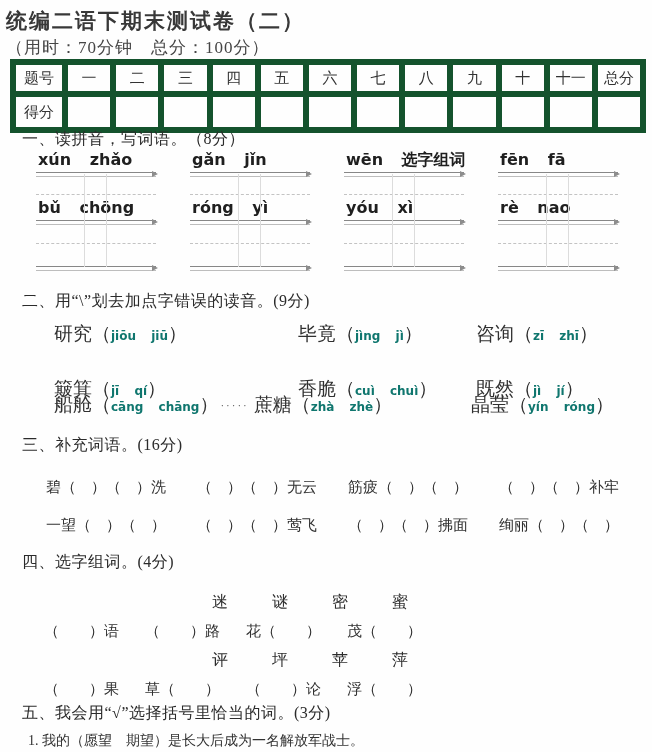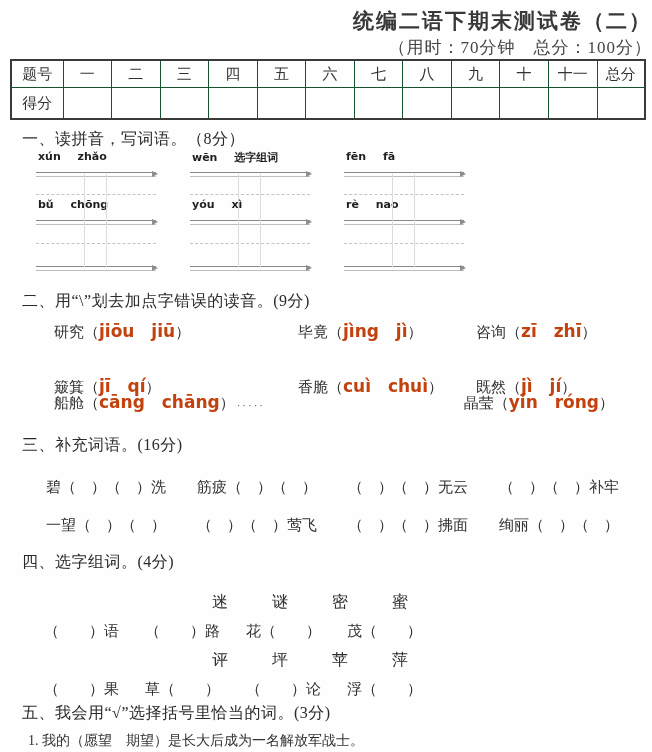--- a/index.html
+++ b/index.html
@@ -1,56 +1,56 @@
 <!DOCTYPE html>
 <html><head>
 <meta charset="utf-8">
 <style>
   html,body{margin:0;padding:0;background:#ffffff;}
   .page{
     position:relative;width:652px;height:752px;background:#fefefe;overflow:hidden;
     font-family:"Liberation Serif","DejaVu Serif",serif;color:#2e2e2e;
   }
   .abs{position:absolute;}
-  .center{left:6px;right:0;text-align:right;}
+  .center{left:6px;right:0;text-align:left;}
   .title{top:7px;font-size:21px;font-weight:600;letter-spacing:2px;color:#383838;}
   .subtitle{top:36px;font-size:17px;letter-spacing:1px;color:#454545;}
 
   
   table.score{position:absolute;top:59px;left:10px;width:636px;border-collapse:collapse;
     border:2px solid #3a3a3a;table-layout:fixed;}
-  table.score td{border:1px solid #14532d;text-align:center;font-size:15px;color:#333;padding:0;}
+  table.score td{border:6px solid #14532d;text-align:center;font-size:15px;color:#333;padding:0;}
   table.score tr.r1 td{height:26px;}
   table.score tr.r2 td{height:30px;}
   td.hd{font-size:15px;color:#2b2b2b;}
 
   .heading{left:10px;font-size:16px;color:#2b2b2b;letter-spacing:.5px;white-space:pre;margin-left:12px;}
 
   
   .grid-row{top:152px;left:36px;display:flex;gap:34px;}
   .wcol{position:relative;width:120px;height:118px;}
-  .py{font-family:"DejaVu Sans","Liberation Sans",sans-serif;font-weight:bold;font-size:11px;
+  .py{font-family:"DejaVu Sans","Liberation Sans",sans-serif;font-weight:bold;font-size:16px;
       color:#1f1f1f;word-spacing:13px;white-space:pre;}
   .py-top{position:absolute;top:-2px;left:2px;}
   .py-bot{position:absolute;top:46px;left:2px;}
   .gl{position:absolute;left:0;right:0;}
   .gl.solid{height:3px;border-top:1.5px solid #878787;border-bottom:1px solid #bdbdbd;}
   .gl.solid::after{content:"";position:absolute;right:-2px;top:-2px;
       border-left:6px solid #8d8d8d;border-top:3px solid transparent;border-bottom:3px solid transparent;}
   .gl.dash{border-top:1px dashed #c3c3c3;}
   .t20{top:20px;} .t42{top:42px;} .t68{top:68px;} .t91{top:91px;} .t114{top:114px;}
   .gv{position:absolute;top:22px;bottom:3px;width:1px;background:#dcdcdc;}
   .v1{left:40%;} .v2{left:58%;}
 
   
   .s2row{display:flex;left:54px;width:560px;white-space:pre;}
   .s2w1{width:244px;} .s2w2{width:178px;}
-  .hz{font-size:15px;color:#303030;}
-  .py2{font-family:"DejaVu Sans","Liberation Sans",sans-serif;font-weight:bold;font-size:17px;
-      color:#c2410c;word-spacing:11px;white-space:pre;}
+  .hz{font-size:19px;color:#303030;}
+  .py2{font-family:"DejaVu Sans","Liberation Sans",sans-serif;font-weight:bold;font-size:12px;
+      color:#0f766e;word-spacing:11px;white-space:pre;}
   .dots{font-size:11px;color:#555;letter-spacing:2px;position:relative;top:7px;margin:0 5px 0 2px;}
   .pushright{margin-left:auto;}
 
   
   .fillrow{display:flex;white-space:pre;font-size:15px;color:#303030;}
   .s3{left:46px;gap:31px;}
   .charrow{display:flex;justify-content:center;gap:44px;left:0;right:0;
       font-size:16px;color:#2c2c2c;transform:translateX(-16px);}
   .s4f{left:44px;gap:26px;font-size:15px;}
 
@@ -122,20 +122,31 @@
       <div class="py py-bot">bǔ chōng</div>
       <div class="gl solid t20"></div>
       <div class="gl dash t42"></div>
       <div class="gl solid t68"></div>
       <div class="gl dash t91"></div>
       <div class="gl solid t114"></div>
       <div class="gv v1"></div>
       <div class="gv v2"></div>
     </div>
 
+    <div class="wcol">
+      <div class="py py-top">gǎn jǐn</div>
+      <div class="py py-bot">róng yì</div>
+      <div class="gl solid t20"></div>
+      <div class="gl dash t42"></div>
+      <div class="gl solid t68"></div>
+      <div class="gl dash t91"></div>
+      <div class="gl solid t114"></div>
+      <div class="gv v1"></div>
+      <div class="gv v2"></div>
+    </div>
 
     <div class="wcol">
       <div class="py py-top">wēn 选字组词</div>
       <div class="py py-bot">yóu xì</div>
       <div class="gl solid t20"></div>
       <div class="gl dash t42"></div>
       <div class="gl solid t68"></div>
       <div class="gl dash t91"></div>
       <div class="gl solid t114"></div>
       <div class="gv v1"></div>
@@ -165,28 +176,29 @@
 
   <div class="abs s2row" style="top:376px">
     <span class="s2w1"><span class="hz">簸箕</span><span class="hz">（</span><span class="py2">jī qí</span><span class="hz">）</span></span>
     <span class="s2w2"><span class="hz">香脆</span><span class="hz">（</span><span class="py2">cuì chuì</span><span class="hz">）</span></span>
     <span><span class="hz">既然</span><span class="hz">（</span><span class="py2">jì jí</span><span class="hz">）</span></span>
   </div>
 
   <div class="abs s2row" style="top:392px">
     <span><span class="hz">船舱</span><span class="hz">（</span><span class="py2">cāng chāng</span><span class="hz">）</span></span>
     <span class="dots">·····</span>
+    <span><span class="hz">蔗糖</span><span class="hz">（</span><span class="py2">zhà zhè</span><span class="hz">）</span></span>
     <span class="pushright"><span class="hz">晶莹</span><span class="hz">（</span><span class="py2">yín róng</span><span class="hz">）</span></span>
   </div>
 
   <div class="abs heading" style="top:435px">三、补充词语。(16分)</div>
   <div class="abs fillrow s3" style="top:478px">
     <span>碧（　）（　）洗</span>
+    <span>（　）（　）无云</span>
     <span>筋疲（　）（　）</span>
-    <span>（　）（　）无云</span>
     <span>（　）（　）补牢</span>
   </div>
   <div class="abs fillrow s3" style="top:516px">
     <span>一望（　）（　）</span>
     <span>（　）（　）莺飞</span>
     <span>（　）（　）拂面</span>
     <span>绚丽（　）（　）</span>
   </div>
 
   <div class="abs heading" style="top:552px">四、选字组词。(4分)</div>

